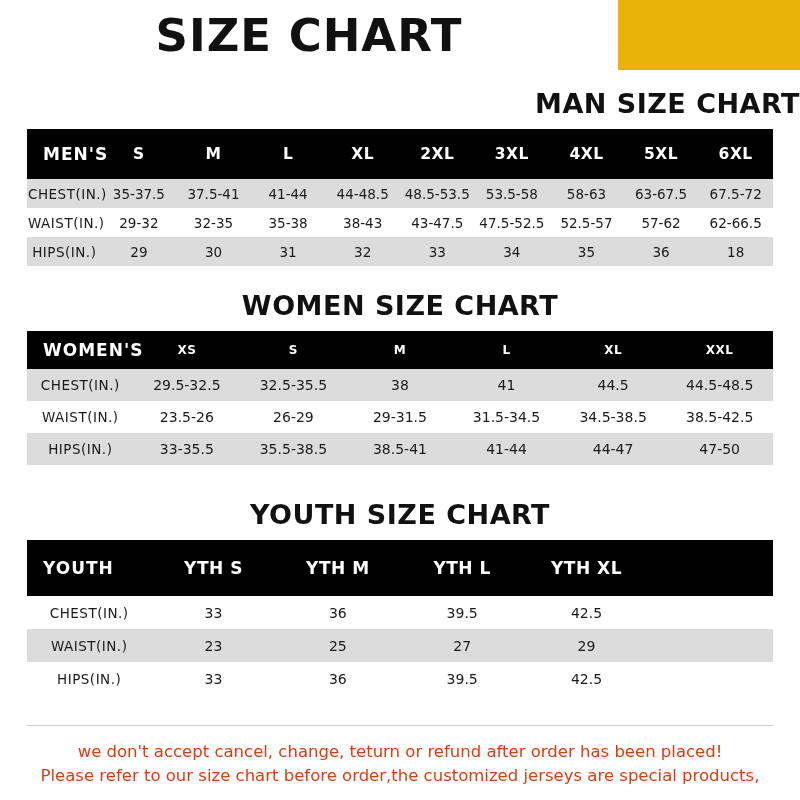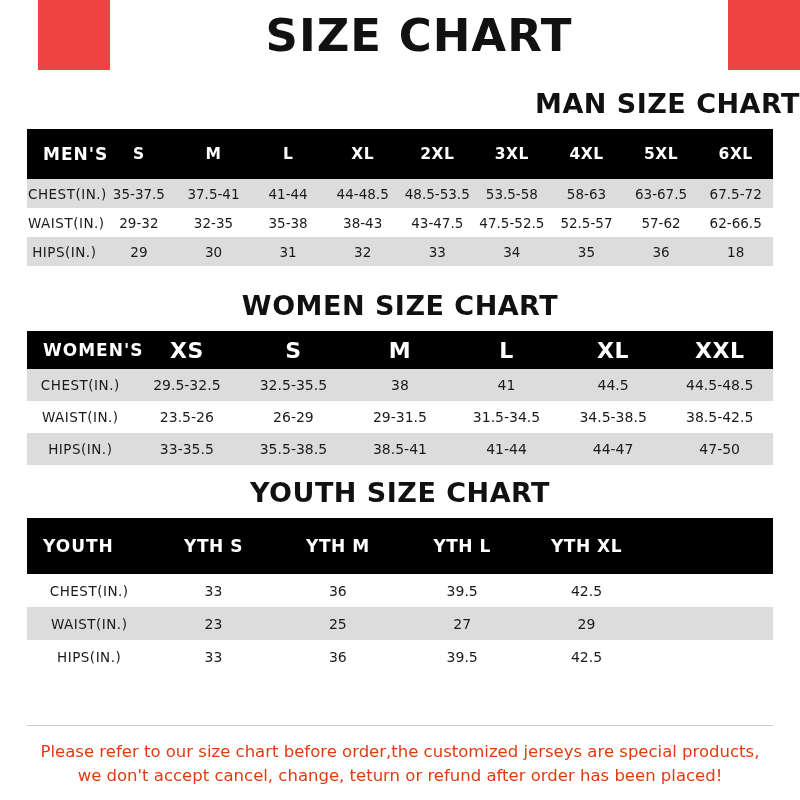--- a/index.html
+++ b/index.html
@@ -17,26 +17,25 @@
   .page {
     position: relative;
     width: 800px;
     height: 800px;
     background: #ffffff;
   }
 
   
   .banner {
     height: 70px;
-    background: #ef4444;
+    background: #eab308;
     display: flex;
     align-items: center;
-    justify-content: center;
+    justify-content: flex-start;
     position: relative;
-    margin-left: 38px;
   }
   .banner-inner {
     background: #ffffff;
     width: 618px;
     height: 70px;
     display: flex;
     align-items: center;
     justify-content: center;
   }
   .banner-title {
@@ -53,21 +52,21 @@
   .section-title {
     text-align: center;
     font-family: "DejaVu Sans", sans-serif;
     font-weight: bold;
     font-size: 27px;
     color: #111111;
     letter-spacing: 0.5px;
   }
   .st-man   { margin-top: 18px; text-align: right; }
   .st-women { margin-top: 24px; }
-  .st-youth { margin-top: 12px; }
+  .st-youth { margin-top: 34px; }
 
   
   .table-wrap {
     margin: 10px 27px 0 27px;
   }
   table.sz {
     width: 746px;
     border-collapse: collapse;
     table-layout: fixed;
   }
@@ -96,21 +95,21 @@
   table.sz tr.alt td {
     background: #dcdcdc;
   }
   table.sz td.rowlabel {
     text-align: center;
     font-size: 13.5px;
     letter-spacing: 0.5px;
     color: #1a1a1a;
   }
   
-  table.women tr.head td { height: 38px; font-size: 22px; }
+  table.women tr.head td { height: 38px; font-size: 12px; }
   table.women tr.head td.rowlabel { font-size: 17px; }
   table.women td { height: 32px; font-size: 14px; }
   
   table.youth tr.head td { height: 56px; font-size: 17px; }
   table.youth td { height: 33px; font-size: 14px; }
 
   
   .note {
     position: absolute;
     left: 0;
@@ -280,17 +279,17 @@
         <td>42.5</td>
         <td></td>
       </tr>
     </tbody>
       </table>
   </div>
 
   <div class="note-top-rule"></div>
 
   <div class="note">
+    <span class="note-line">we don't accept cancel, change, teturn or refund after order has been placed!</span>
     <span class="note-line">Please refer to our size chart before order,the customized jerseys are special products,</span>
-    <span class="note-line">we don't accept cancel, change, teturn or refund after order has been placed!</span>
   </div>
 
 </div>
 
 </body></html>

